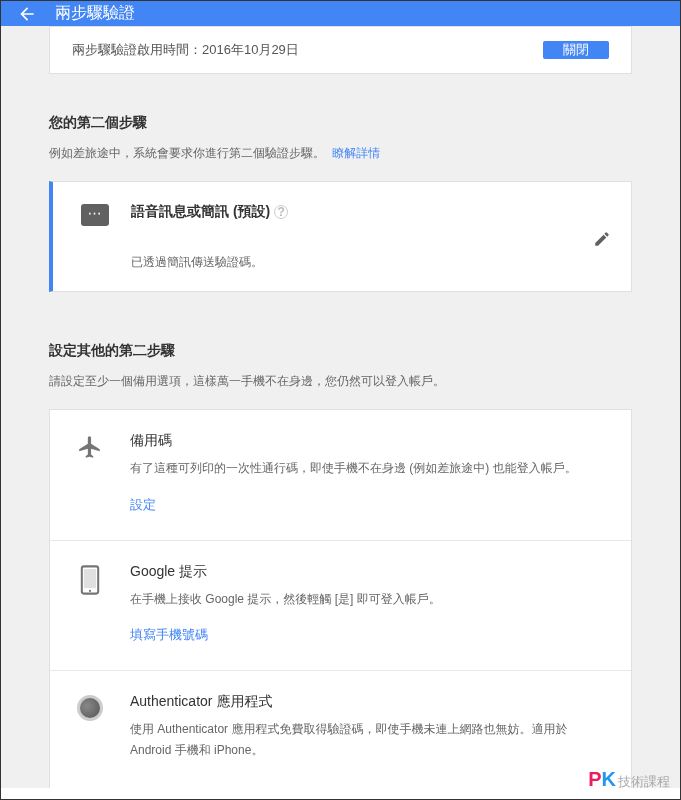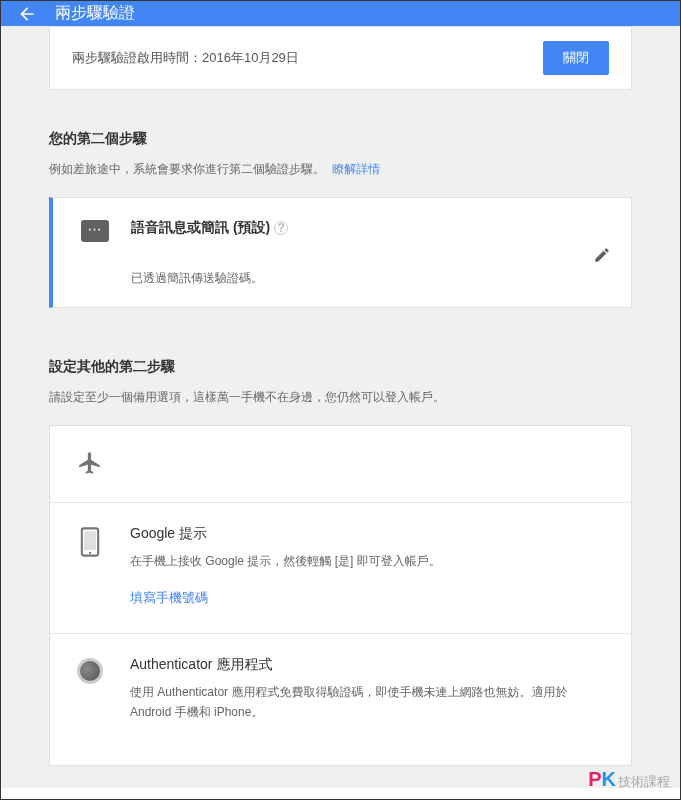--- a/index.html
+++ b/index.html
@@ -3,21 +3,21 @@
   <meta charset="utf-8">
   <style>
     * { margin: 0; padding: 0; box-sizing: border-box; }
     body { font-family: Arial, "Microsoft JhengHei", sans-serif; background: #fff; width: 681px; height: 800px; border: 1px solid #333; overflow: hidden; position: relative; }
     .header { background: #4285f4; color: #fff; height: 25px; display: flex; align-items: center; padding: 0 14px; }
     .back-arrow { width: 24px; height: 24px; display: flex; align-items: center; justify-content: center; cursor: pointer; margin-right: 16px; }
     .header-title { font-size: 16px; font-weight: 400; }
     .content { background: #f0f0f0; padding: 0 48px 20px 48px; height: calc(100% - 36px); overflow-y: auto; }
     .top-card { background: #fff; border: 1px solid #e0e0e0; padding: 14px 22px; display: flex; justify-content: space-between; align-items: center; margin-bottom: 40px; }
     .top-card-text { font-size: 13px; color: #555; }
-    .btn-primary { background: #4285f4; color: #fff; border: none; padding: 8px 20px; font-size: 13px; cursor: pointer; border-radius: 2px; }
+    .btn-primary { background: #4285f4; color: #fff; border: none; padding: 0 20px; font-size: 13px; cursor: pointer; border-radius: 2px; }
     .section-title { font-size: 14px; color: #333; font-weight: bold; margin-bottom: 12px; }
     .section-desc { font-size: 12px; color: #666; margin-bottom: 18px; line-height: 1.6; }
     .section-desc a { color: #4285f4; text-decoration: none; margin-left: 4px; }
     .primary-card { background: #fff; border: 1px solid #e0e0e0; border-left: 4px solid #4285f4; padding: 20px 28px; margin-bottom: 50px; position: relative; }
     .primary-card-row { display: flex; align-items: flex-start; gap: 22px; }
     .chat-icon { width: 28px; height: 22px; background: #616161; border-radius: 3px; position: relative; flex-shrink: 0; margin-top: 2px; }
     .chat-icon::before { content: "⋯"; color: #fff; position: absolute; left: 50%; top: 42%; transform: translate(-50%,-50%); font-size: 14px; letter-spacing: 1px; }
     .chat-icon::after { content: ""; position: absolute; bottom: -5px; left: 6px; border: 5px solid transparent; border-top-color: #616161; }
     .primary-title { font-size: 14px; font-weight: bold; color: #333; display: inline-flex; align-items: center; gap: 4px; }
     .help-icon { color: #bbb; font-size: 12px; border: 1px solid #ccc; border-radius: 50%; width: 14px; height: 14px; display: inline-flex; align-items: center; justify-content: center; }
@@ -84,20 +84,25 @@
   <div class="section-desc">請設定至少一個備用選項，這樣萬一手機不在身邊，您仍然可以登入帳戶。</div>
 
   <div class="alt-card-group">
 
     <div class="alt-card">
       <div class="alt-icon-wrap">
         <svg width="26" height="26" viewBox="0 0 24 24" fill="#757575">
             <path d="M21 16v-2l-8-5V3.5a1.5 1.5 0 0 0-3 0V9l-8 5v2l8-2.5V19l-2 1.5V22l3.5-1 3.5 1v-1.5L13 19v-5.5l8 2.5z"></path>
           </svg>
       </div>
+      <div class="alt-content">
+        <div class="alt-title">備用碼</div>
+        <div class="alt-desc">有了這種可列印的一次性通行碼，即使手機不在身邊 (例如差旅途中) 也能登入帳戶。</div>
+        <a class="alt-link">設定</a>
+      </div>
     </div>
 
     <div class="alt-card">
       <div class="alt-icon-wrap">
         <svg width="20" height="30" viewBox="0 0 14 22" fill="none" stroke="#757575" stroke-width="1.5">
             <rect x="1" y="1" width="12" height="20" rx="1.5" fill="#fff"></rect>
             <rect x="2.5" y="3" width="9" height="14" fill="#e0e0e0" stroke="none"></rect>
             <circle cx="7" cy="19" r="0.8" fill="#757575" stroke="none"></circle>
           </svg>
       </div>

